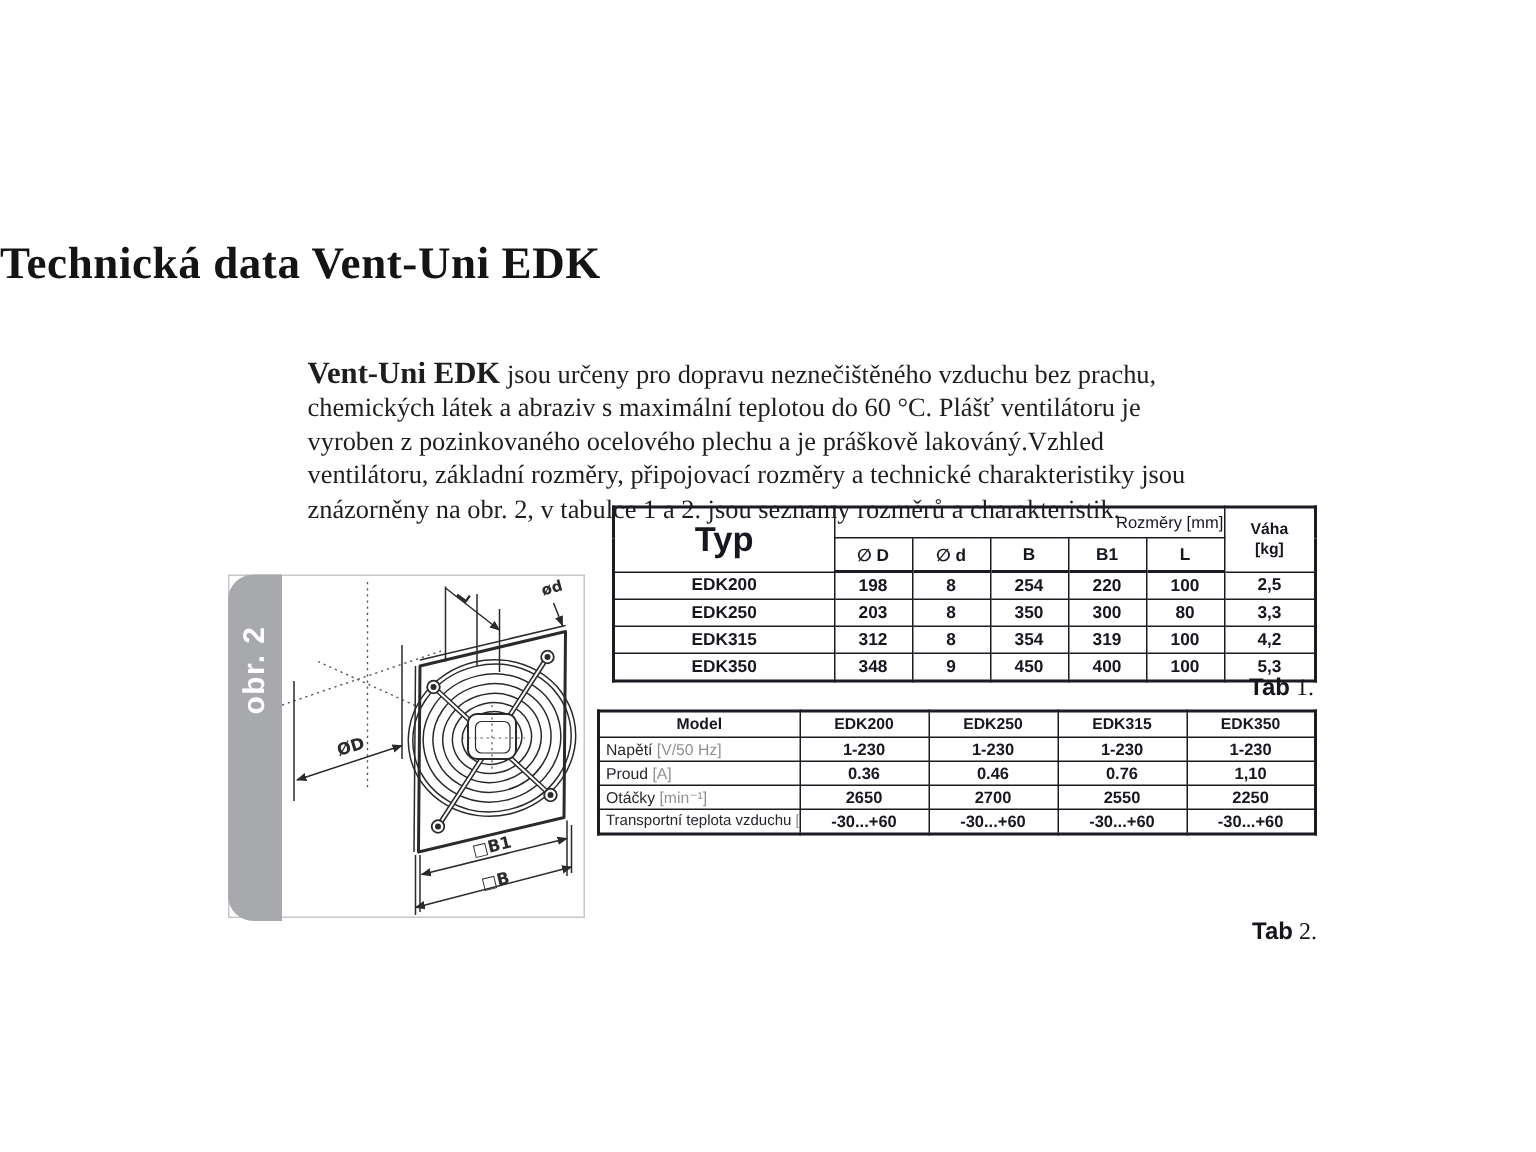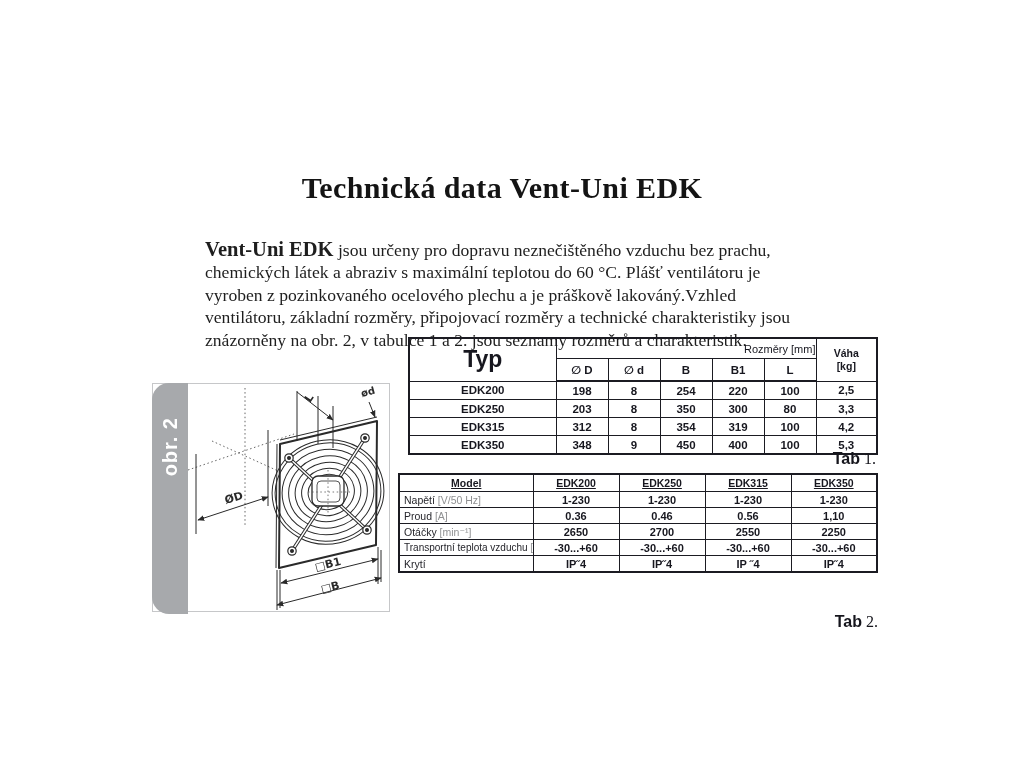--- a/index.html
+++ b/index.html
@@ -1,21 +1,21 @@
 <!DOCTYPE html>
 <html><head>
 <meta charset="utf-8">
 <style>
   html,body{margin:0;padding:0;}
   body{
     width:1024px;height:768px;position:relative;background:#ffffff;
     font-family:"Liberation Serif",serif;color:#1c1c1c;overflow:hidden;
   }
   .page-title{
-    position:absolute;top:151px;left:0;width:1004px;text-align:center;
+    position:absolute;top:139px;left:0;width:1004px;text-align:left;
     font-size:30px;font-weight:bold;color:#141414;letter-spacing:.4px;
   }
   .intro{
     position:absolute;left:205px;top:220px;width:598px;
     font-size:17.6px;line-height:22.6px;color:#1e1e1e;text-align:left;
   }
   .intro .lead{font-weight:bold;font-size:20.5px;}
 
   
   .figure-box{
@@ -55,21 +55,21 @@
   .caption{position:absolute;text-align:right;font-size:16px;color:#15151c;}
   .caption .cap-prefix{font-family:"Liberation Sans",sans-serif;font-weight:bold;}
   .caption .cap-num{font-family:"Liberation Serif",serif;margin-left:4px;}
   .caption1{top:450px;left:408px;width:468px;}
   .caption2{top:613px;left:398px;width:480px;}
 
   
   .t2{position:absolute;left:398px;top:473px;width:480px;border:2px solid #1b1b22;}
   .t2 .col-lbl{width:134px;}
   .t2 .col-v{width:86px;}
-  .t2 th{font-size:10.5px;font-weight:bold;height:16px;text-decoration:underline;}
+  .t2 th{font-size:10.5px;font-weight:bold;height:16px;}
   .t2 td{font-size:11px;font-weight:bold;height:15px;}
   .t2 td.lbl-cell{text-align:left;padding-left:4px;font-weight:normal;font-size:10.5px;color:#26262c;}
   .t2 .unit{color:#8f9092;}
   .t2 tr:nth-child(5) td.lbl-cell{font-size:10px;}
   .t2 tr:nth-child(8) td.lbl-cell{font-size:9.5px;}
 </style>
 </head>
 <body>
 
 <h1 class="page-title">Technická data Vent-Uni EDK</h1>
@@ -250,40 +250,33 @@
     <td class="lbl-cell"><span>Napětí</span><span class="unit"> [V/50 Hz]</span></td>
     <td>1-230</td>
     <td>1-230</td>
     <td>1-230</td>
     <td>1-230</td>
   </tr>
   <tr>
     <td class="lbl-cell"><span>Proud</span><span class="unit"> [A]</span></td>
     <td>0.36</td>
     <td>0.46</td>
-    <td>0.56</td>
+    <td>0.76</td>
     <td>1,10</td>
   </tr>
   <tr>
     <td class="lbl-cell"><span>Otáčky</span><span class="unit"> [min⁻¹]</span></td>
     <td>2650</td>
     <td>2700</td>
     <td>2550</td>
     <td>2250</td>
   </tr>
   <tr>
     <td class="lbl-cell"><span>Transportní teplota vzduchu</span><span class="unit"> [°C]</span></td>
     <td>-30...+60</td>
     <td>-30...+60</td>
     <td>-30...+60</td>
     <td>-30...+60</td>
   </tr>
-  <tr>
-    <td class="lbl-cell"><span>Krytí</span><span class="unit"></span></td>
-    <td>IP˝4</td>
-    <td>IP˝4</td>
-    <td>IP ˝4</td>
-    <td>IP˝4</td>
-  </tr>
 </tbody>
   </table>
 
 <div class="caption caption2"><span class="cap-prefix">Tab</span><span class="cap-num">2.</span></div>
 
 </body></html>

